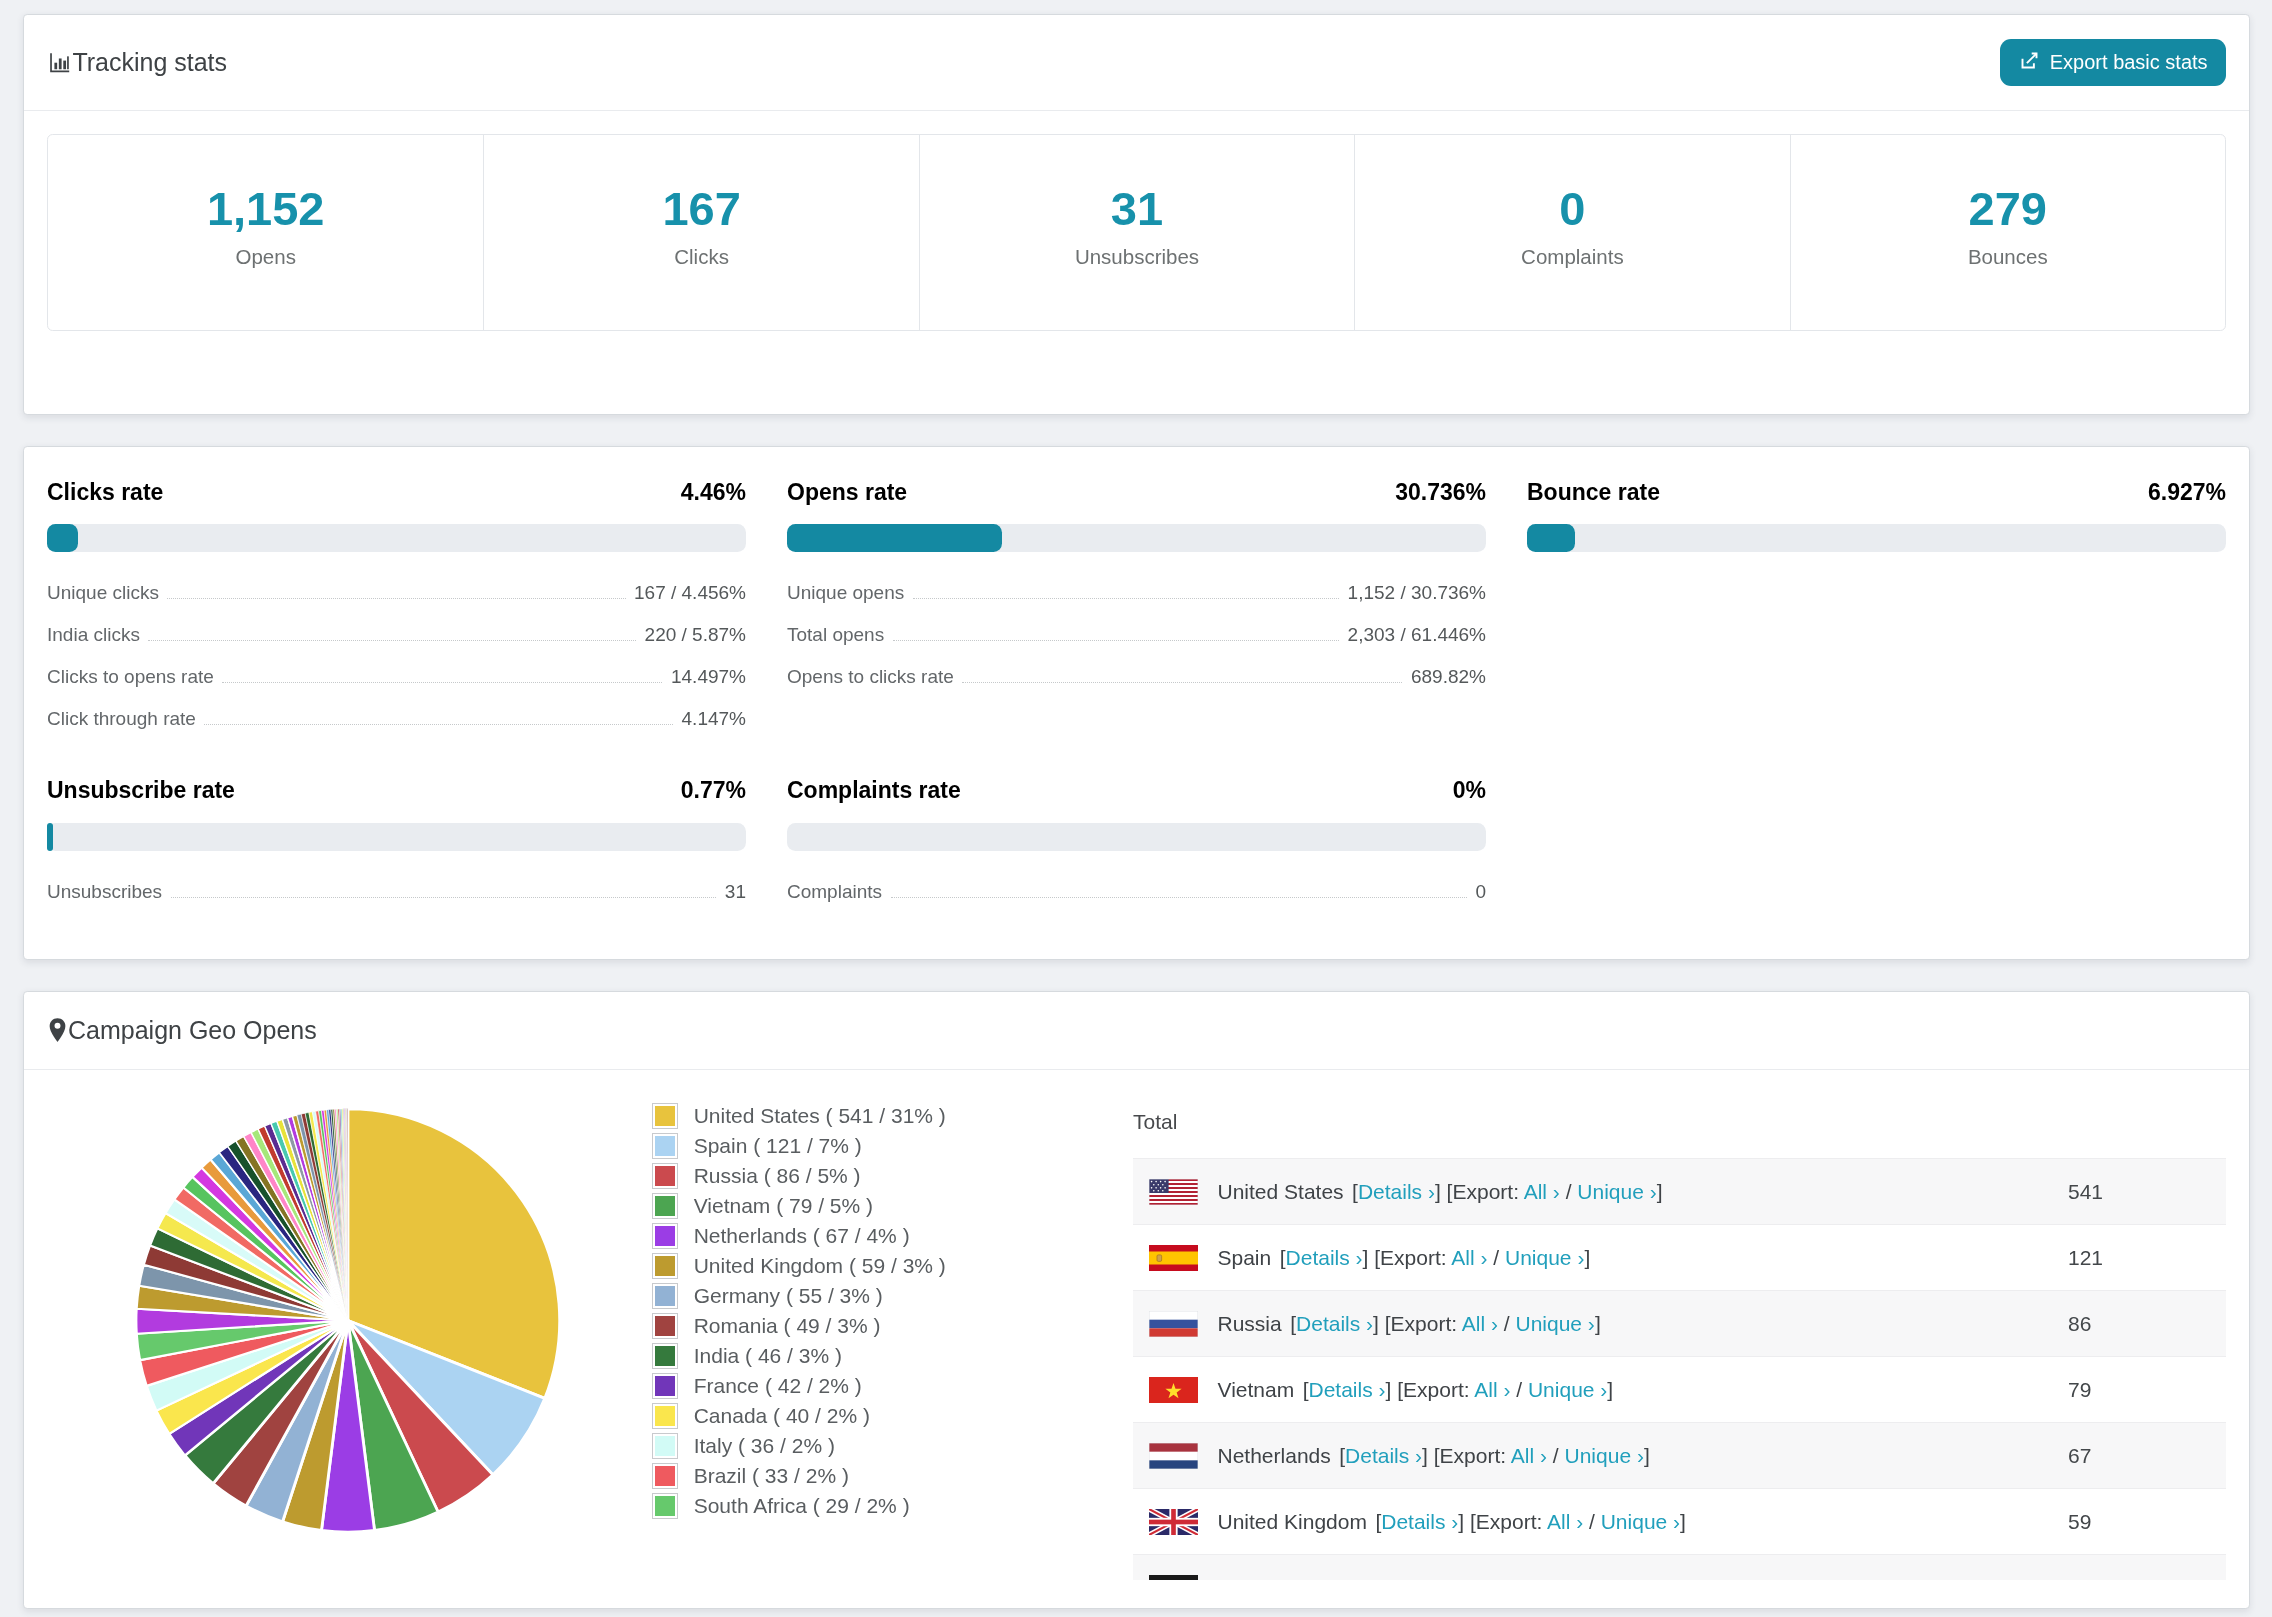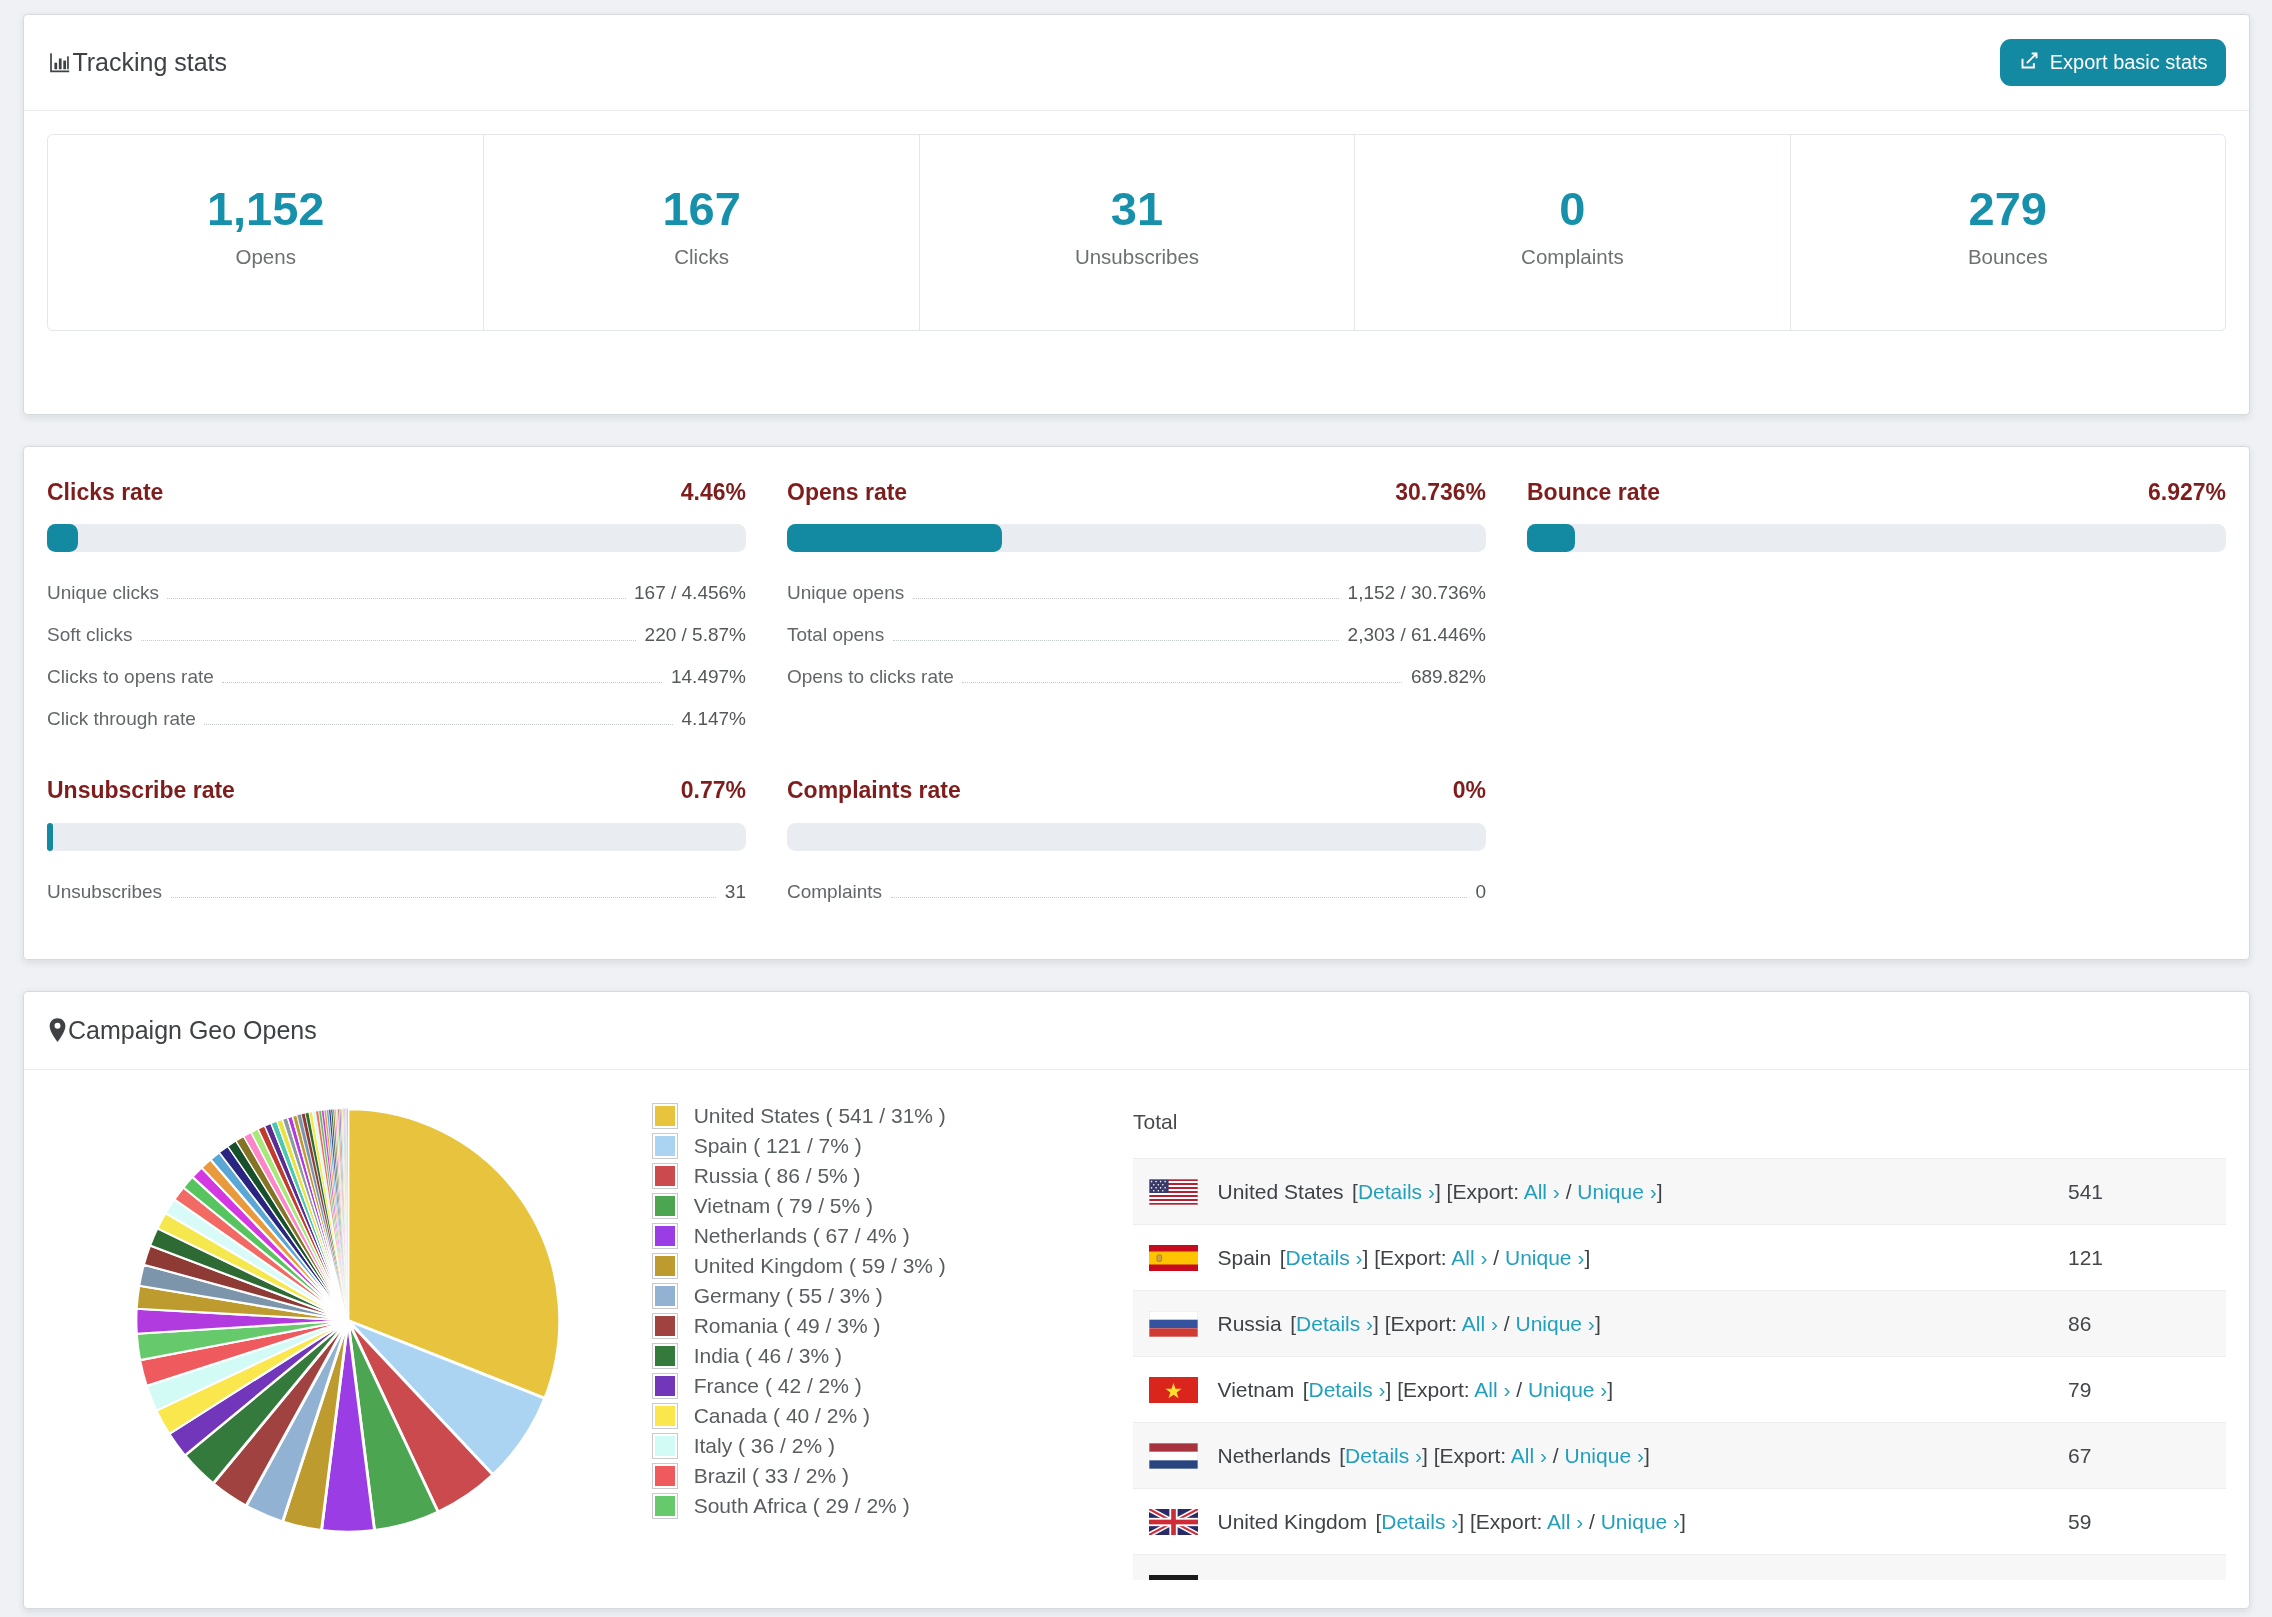--- a/index.html
+++ b/index.html
@@ -36,21 +36,21 @@
     background:#fff;
   }
   .summary-cell{padding:49px 7px 61px;text-align:center;border-left:0.7px solid #e3e6ea;}
   .summary-cell:first-child{border-left:none;}
   .summary-value{font-size:47px;font-weight:700;color:#1791ab;line-height:1.05;}
   .summary-label{font-size:20.5px;color:#6d7172;margin-top:11.3px;}
   
   #card-rates{margin-top:31px;padding:32px 23px 56px;}
   .rates-grid{display:grid;grid-template-columns:repeat(3,1fr);column-gap:41px;row-gap:47px;}
   .rate-head{display:flex;justify-content:space-between;align-items:flex-end;
-    font-size:23px;font-weight:700;color:#7f1d1d;}
+    font-size:23px;font-weight:700;color:#000000;}
   .rate-bar{height:28px;background:#e9ecf0;border-radius:8.5px;margin-top:18.4px;position:relative;}
   .rate-fill{height:28px;background:#1489a2;border-radius:8.5px;min-width:0;}
   .rate-rows{margin-top:30px;}
   .rate-row{display:flex;align-items:flex-end;font-size:19px;color:#63676a;margin-top:20px;}
   .rate-row:first-child{margin-top:0;}
   .rate-row .dots{flex:1;border-bottom:1.4px dotted #c6c9cb;margin:0 8.5px 5px;}
   .rate-row .rv{color:#54585a;white-space:nowrap;}
   
   #card-geo{margin-top:31px;height:618px;overflow:hidden;box-sizing:border-box;}
   #card-geo .card-header{padding:24px 23px;}
@@ -134,21 +134,21 @@
         <div class="rate-bar">
           <div class="rate-fill" style="width: 4.46%;"></div>
         </div>
         <div class="rate-rows">
           <div class="rate-row">
             <span>Unique clicks</span>
             <span class="dots"></span>
             <span class="rv">167 / 4.456%</span>
           </div>
           <div class="rate-row">
-            <span>Soft clicks</span>
+            <span>India clicks</span>
             <span class="dots"></span>
             <span class="rv">220 / 5.87%</span>
           </div>
           <div class="rate-row">
             <span>Clicks to opens rate</span>
             <span class="dots"></span>
             <span class="rv">14.497%</span>
           </div>
           <div class="rate-row">
             <span>Click through rate</span>

